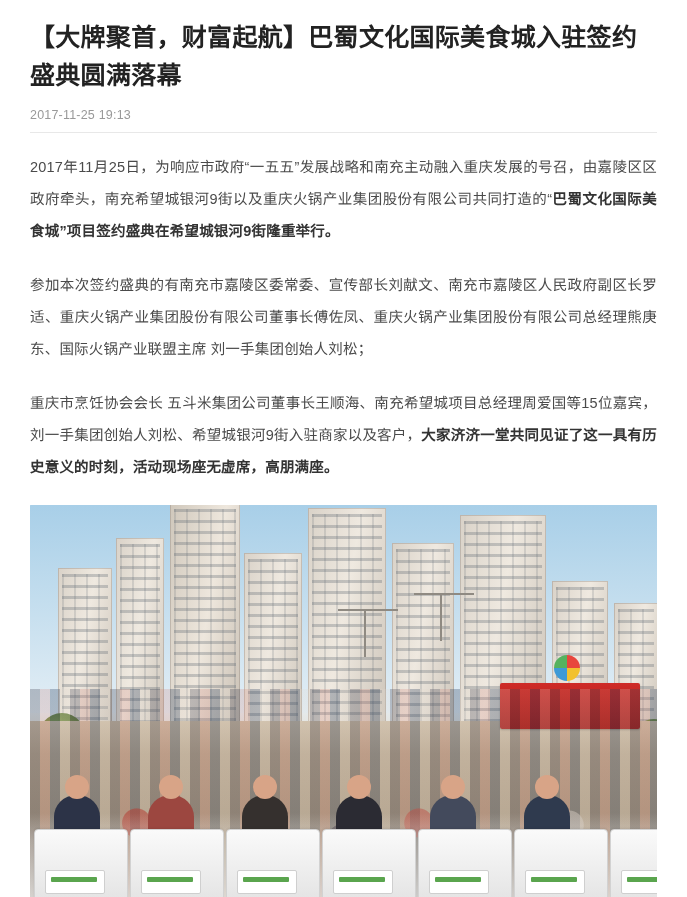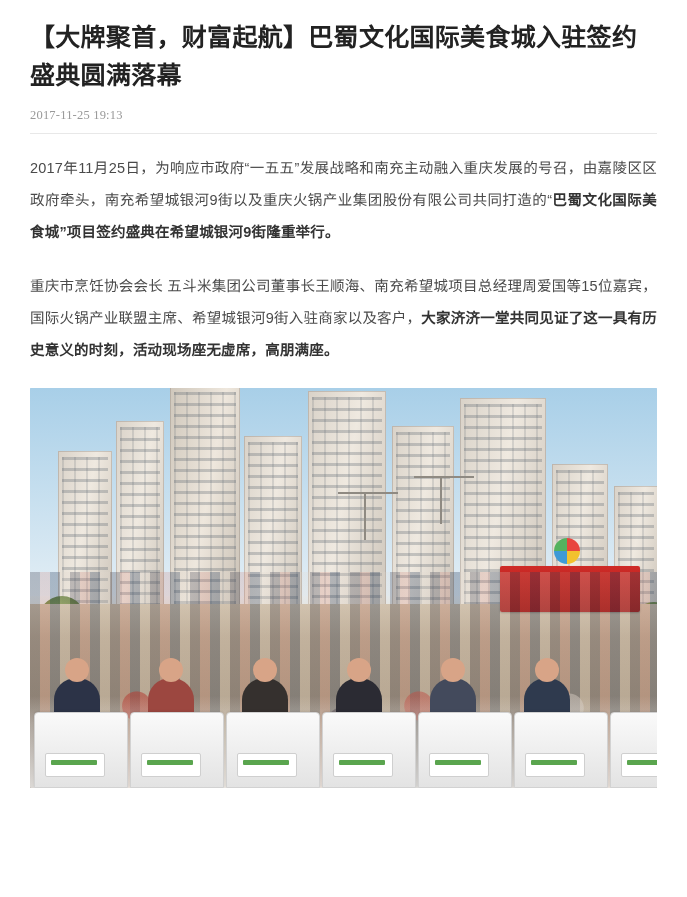--- a/index.html
+++ b/index.html
@@ -26,21 +26,20 @@
     font-weight: bold;
     color: #222222;
     margin: 0 0 14px 0;
     letter-spacing: 0.3px;
   }
   .article-meta {
     font-size: 12.5px;
     color: #999999;
     margin: 0 0 10px 0;
     letter-spacing: 0.2px;
-    font-family: Liberation Serif, serif;
   }
   .divider {
     height: 1px;
     background: #e8e8e8;
     margin: 6px 0 18px 0;
   }
   .para {
     font-size: 14.5px;
     line-height: 32px;
     color: #4a4a4a;
@@ -205,23 +204,26 @@
   <h1 class="article-title">【大牌聚首，财富起航】巴蜀文化国际美食城入驻签约盛典圆满落幕</h1>
 
   <div class="article-meta">2017-11-25 19:13</div>
 
   <div class="divider"></div>
 
   <p class="para">
     <span>2017年11月25日，为响应市政府“一五五”发展战略和南充主动融入重庆发展的号召，由嘉陵区区政府牵头，南充希望城银河9街以及重庆火锅产业集团股份有限公司共同打造的“</span><b>巴蜀文化国际美食城”项目签约盛典在希望城银河9街隆重举行。</b>
   </p>
 
-
   <p class="para">
-    <span>重庆市烹饪协会会长 五斗米集团公司董事长王顺海、南充希望城项目总经理周爱国等15位嘉宾，国际火锅产业联盟主席、希望城银河9街入驻商家以及客户，</span><b>大家济济一堂共同见证了这一具有历史意义的时刻，活动现场座无虚席，高朋满座。</b>
+    <span>参加本次签约盛典的有南充市嘉陵区委常委、宣传部长刘献文、南充市嘉陵区人民政府副区长罗适、重庆火锅产业集团股份有限公司董事长傅佐凤、重庆火锅产业集团股份有限公司总经理熊庚东、国际火锅产业联盟主席 刘一手集团创始人刘松；</span>
+  </p>
+
+  <p class="para">
+    <span>重庆市烹饪协会会长 五斗米集团公司董事长王顺海、南充希望城项目总经理周爱国等15位嘉宾，刘一手集团创始人刘松、希望城银河9街入驻商家以及客户，</span><b>大家济济一堂共同见证了这一具有历史意义的时刻，活动现场座无虚席，高朋满座。</b>
   </p>
 
   <div class="photo-wrap">
     <div class="photo">
       <div class="sky-haze"></div>
 
       <div class="tower t1"></div>
       <div class="tower t2"></div>
       <div class="tower t3"></div>
       <div class="tower t4"></div>

